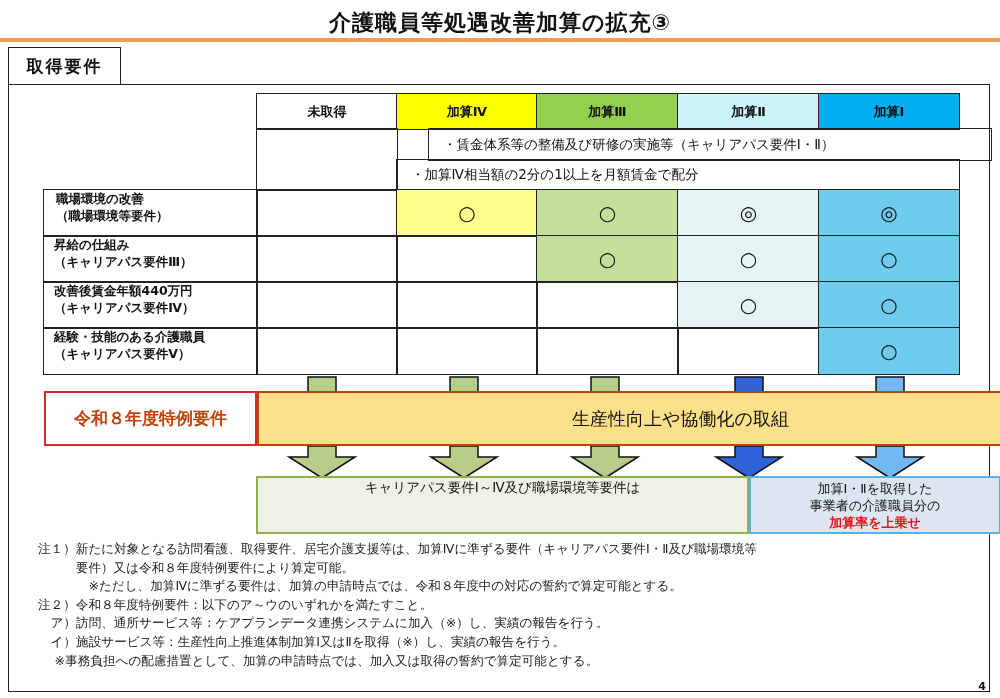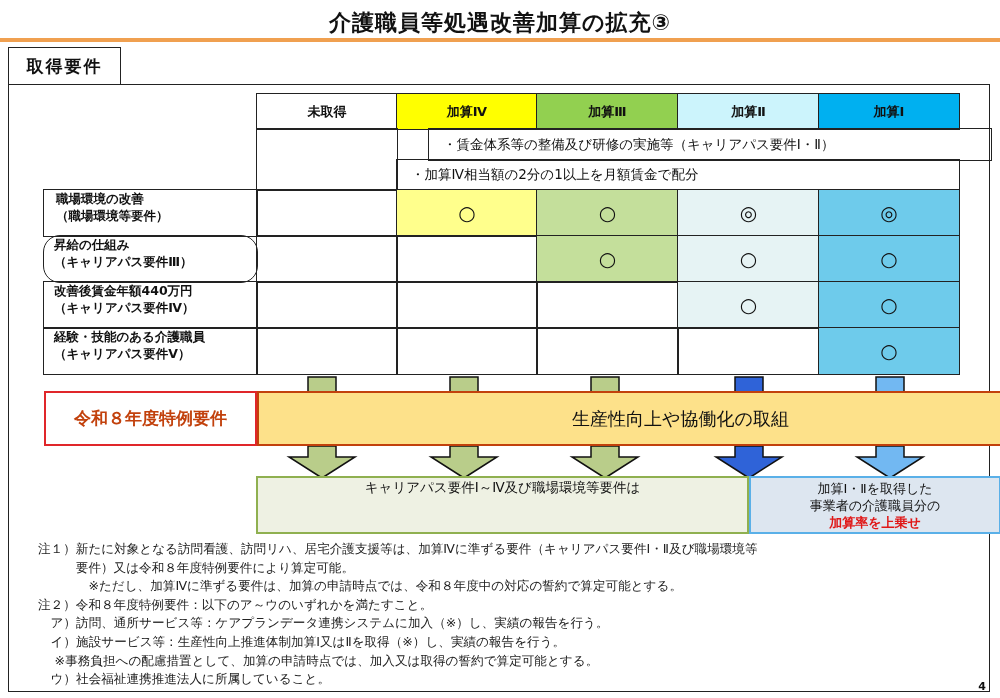--- a/index.html
+++ b/index.html
@@ -47,21 +47,21 @@
   <div class="cell hdr" style="left:818px;top:93px;width:142px;height:37px;background:#00b0f0;">加算Ⅰ</div>
 
   <div class="cell" style="left:256px;top:128px;width:142px;height:63px;"></div>
   <div class="cell span-row" style="left:396px;top:128px;width:564px;height:33px;margin-left:32px;">・賃金体系等の整備及び研修の実施等（キャリアパス要件Ⅰ・Ⅱ）</div>
   <div class="cell span-row" style="left:396px;top:159px;width:564px;height:32px;">・加算Ⅳ相当額の2分の1以上を月額賃金で配分</div>
 
   <div class="cell rowlbl" style="left:43px;top:189px;width:215px;height:48px;padding-left:12px;">
     <span>職場環境の改善</span>
     <span>（職場環境等要件）</span>
   </div>
-  <div class="cell rowlbl" style="left:43px;top:235px;width:215px;height:48px;border-radius:17px;">
+  <div class="cell rowlbl" style="left:43px;top:235px;width:215px;height:48px;">
     <span>昇給の仕組み</span>
     <span>（キャリアパス要件Ⅲ）</span>
   </div>
   <div class="cell rowlbl" style="left:43px;top:281px;width:215px;height:48px;">
     <span>改善後賃金年額440万円</span>
     <span>（キャリアパス要件Ⅳ）</span>
   </div>
   <div class="cell rowlbl" style="left:43px;top:327px;width:215px;height:48px;">
     <span>経験・技能のある介護職員</span>
     <span>（キャリアパス要件Ⅴ）</span>
@@ -166,23 +166,22 @@
 <div class="box-green">
   <div>キャリアパス要件Ⅰ～Ⅳ及び職場環境等要件は</div>
 </div>
 <div class="box-blue">
   <div>加算Ⅰ・Ⅱを取得した</div>
   <div>事業者の介護職員分の</div>
   <div class="red-bold">加算率を上乗せ</div>
 </div>
 
 <div class="notes">
-  <div>注１）新たに対象となる訪問看護、訪問リハ、居宅介護支援等は、加算Ⅳに準ずる要件（キャリアパス要件Ⅰ・Ⅱ及び職場環境等</div>
+  <div>注１）新たに対象となる訪問看護、取得要件、居宅介護支援等は、加算Ⅳに準ずる要件（キャリアパス要件Ⅰ・Ⅱ及び職場環境等</div>
   <div>　　　要件）又は令和８年度特例要件により算定可能。</div>
   <div>　　　　※ただし、加算Ⅳに準ずる要件は、加算の申請時点では、令和８年度中の対応の誓約で算定可能とする。</div>
   <div>注２）令和８年度特例要件：以下のア～ウのいずれかを満たすこと。</div>
   <div>　ア）訪問、通所サービス等：ケアプランデータ連携システムに加入（※）し、実績の報告を行う。</div>
   <div>　イ）施設サービス等：生産性向上推進体制加算Ⅰ又はⅡを取得（※）し、実績の報告を行う。</div>
   <div>　 ※事務負担への配慮措置として、加算の申請時点では、加入又は取得の誓約で算定可能とする。</div>
-  <div>　ウ）社会福祉連携推進法人に所属していること。</div>
 </div>
 
 <div class="page-num">4</div>
 
 </body></html>

